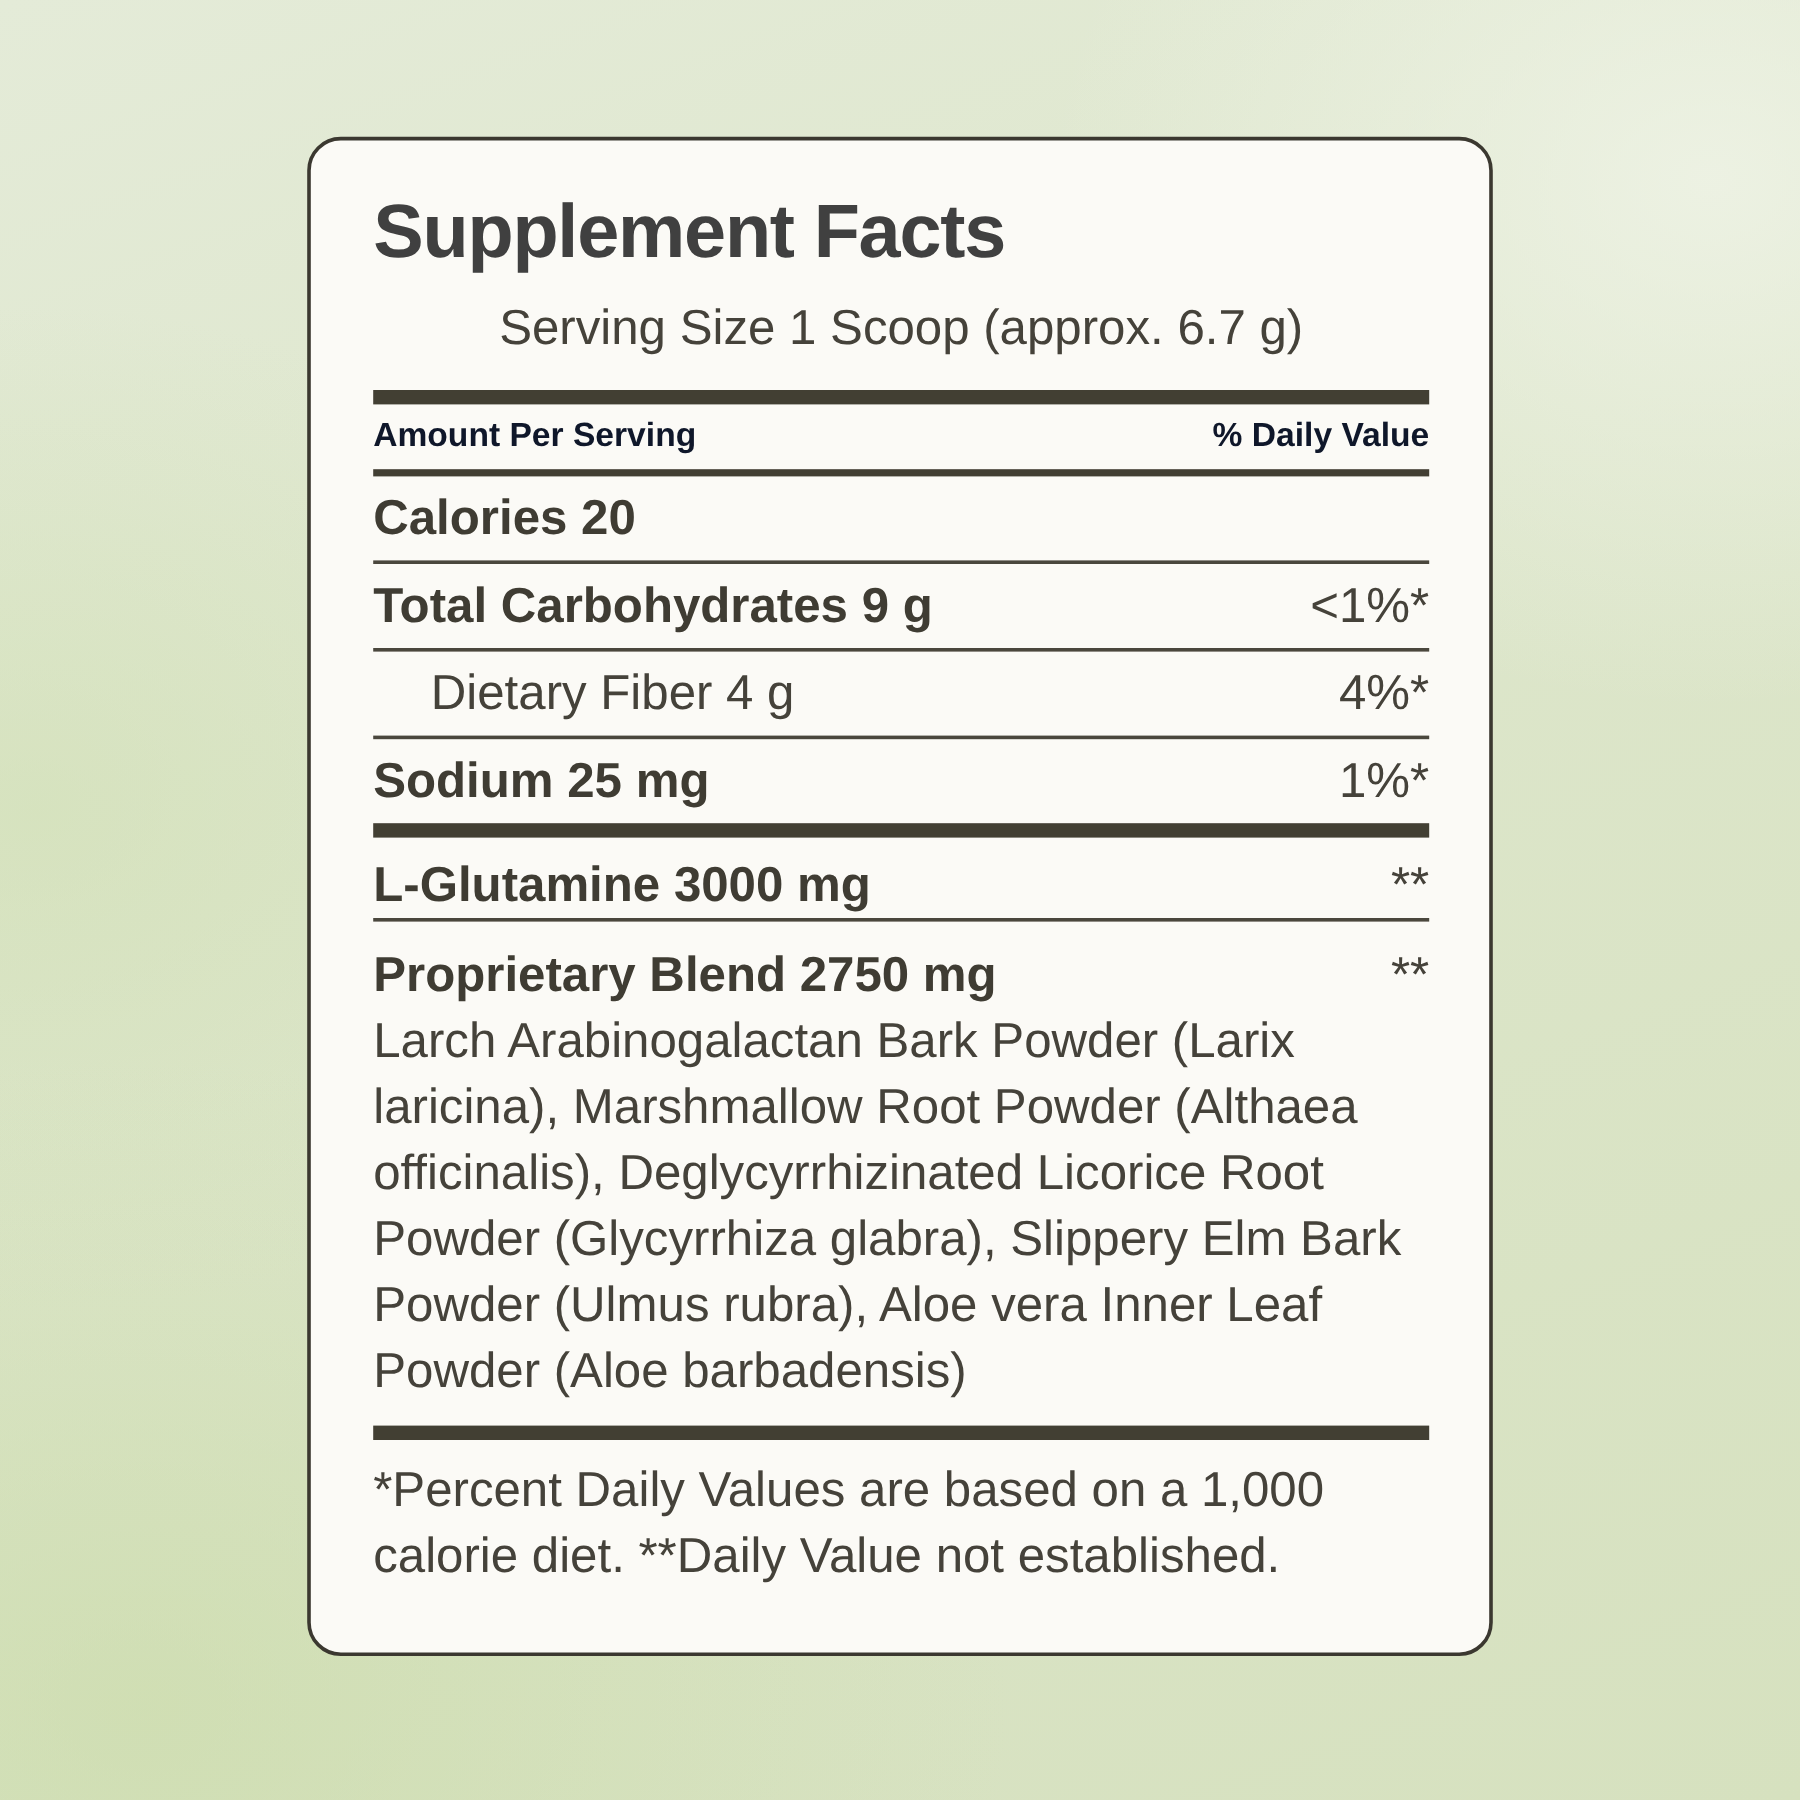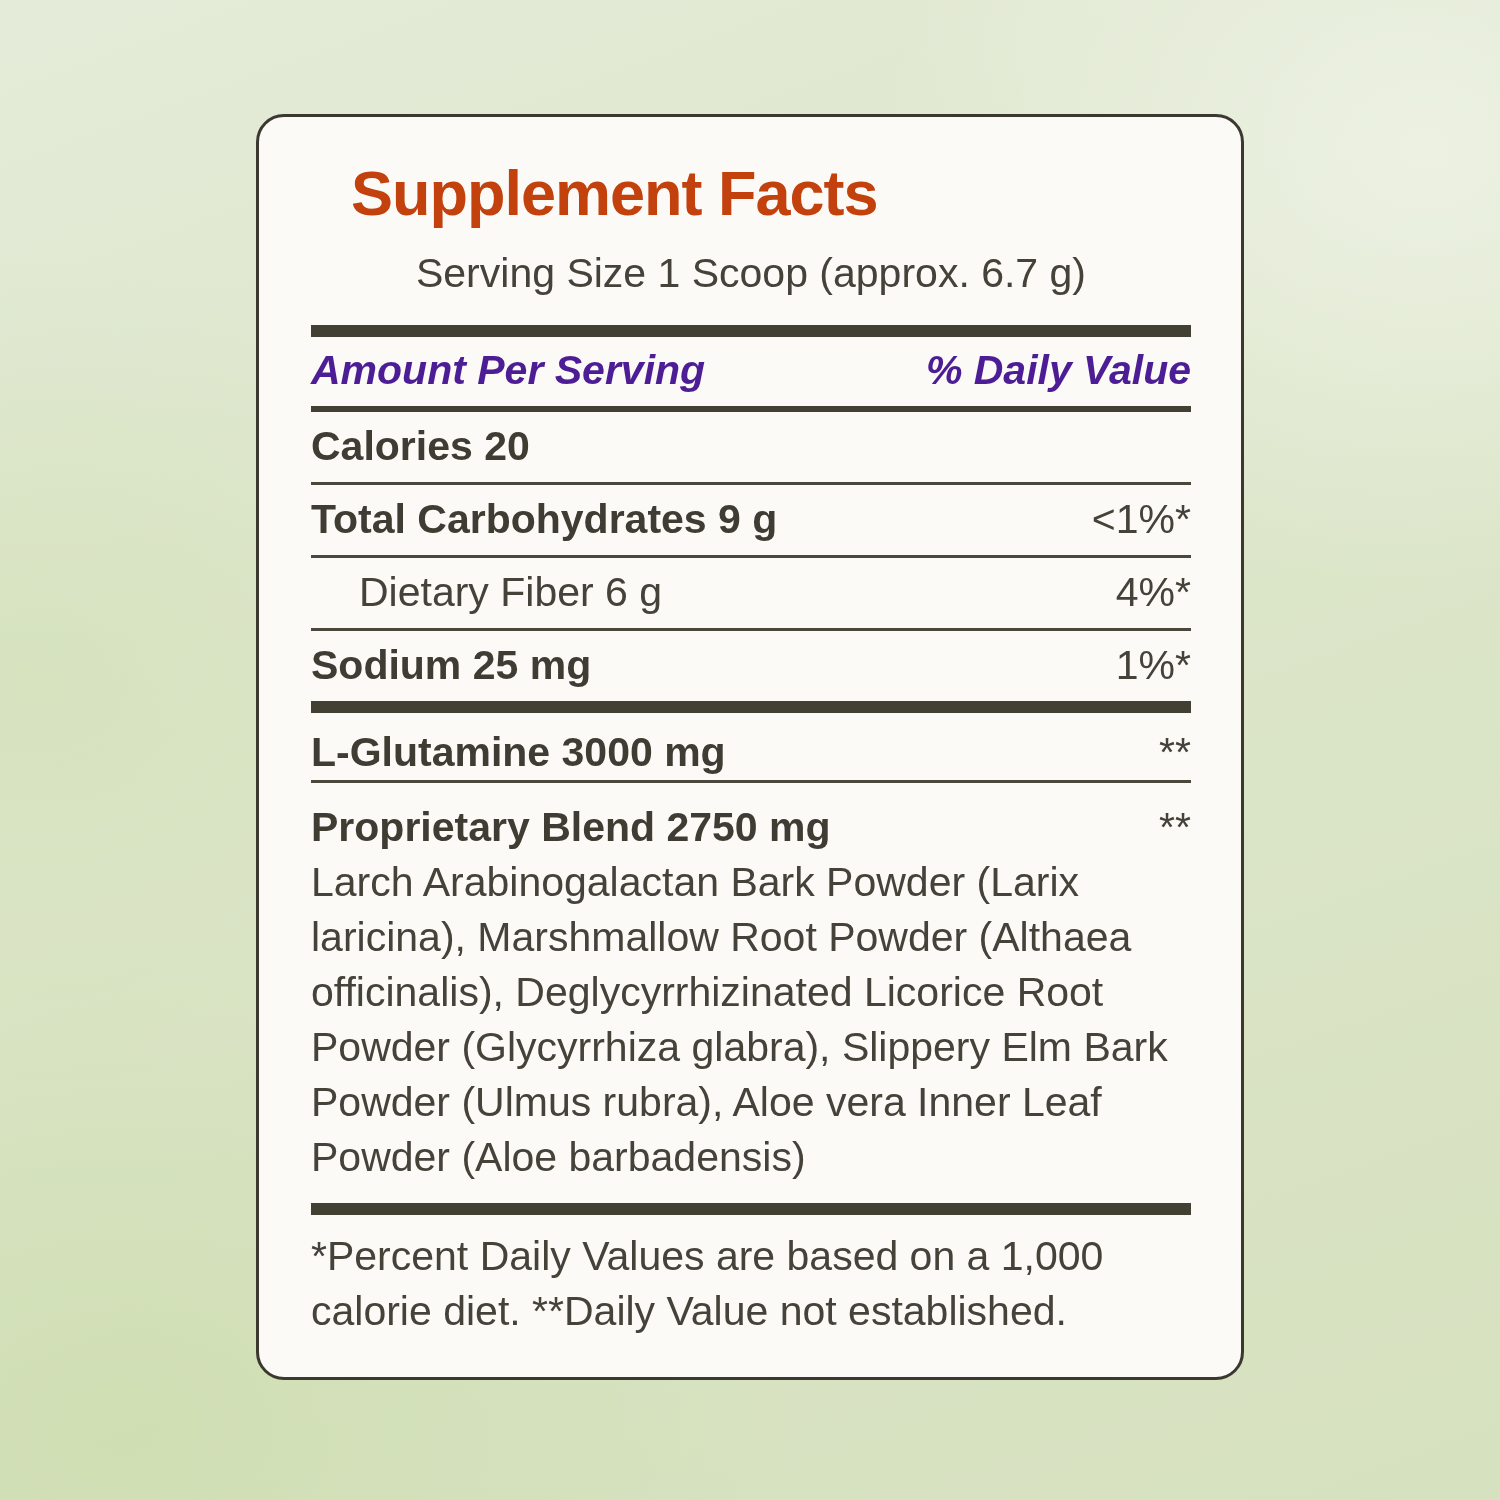--- a/index.html
+++ b/index.html
@@ -23,45 +23,43 @@
     border-radius: 28px;
     color: #45423a;
     overflow: hidden;
   }
   .inner { padding: 40px 50px 0 52px; }
 
   .title {
     font-size: 63px;
     font-weight: bold;
     letter-spacing: -1px;
-    color: #c2410c;
+    color: #404040;
     margin-bottom: 16px;
-    margin-left: 40px;
   }
   .serving-line {
     font-size: 41px;
     line-height: 56px;
     color: #45423a;
     text-align: center;
   }
 
   .bar-thick { height: 12px; background: #423f33; }
   .bar-med   { height: 6px;  background: #423f33; }
 
   .bar-top { margin-top: 24px; }
 
   .hdr-row {
     display: flex;
     justify-content: space-between;
     align-items: baseline;
-    font-size: 41px;
+    font-size: 28px;
     font-weight: bold;
-    color: #4c1d95;
+    color: #0f172a;
     padding: 10px 0 12px;
-    font-style: italic;
   }
 
   .row {
     display: flex;
     justify-content: space-between;
     align-items: flex-start;
     font-size: 41px;
     padding: 11px 0 12px;
   }
   .row .nm { font-weight: bold; color: #3f3c33; }
@@ -106,21 +104,21 @@
       <span class="nm">Calories 20</span>
       <span class="val"></span>
     </div>
 
     <div class="row thin">
       <span class="nm">Total Carbohydrates 9 g</span>
       <span class="val">&lt;1%*</span>
     </div>
 
     <div class="row thin">
-      <span class="nm reg">Dietary Fiber 6 g</span>
+      <span class="nm reg">Dietary Fiber 4 g</span>
       <span class="val">4%*</span>
     </div>
 
     <div class="row">
       <span class="nm">Sodium 25 mg</span>
       <span class="val">1%*</span>
     </div>
 
     <div class="bar-thick"></div>
 

